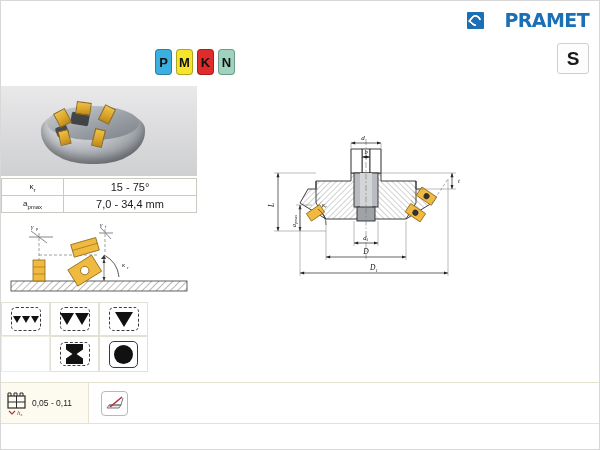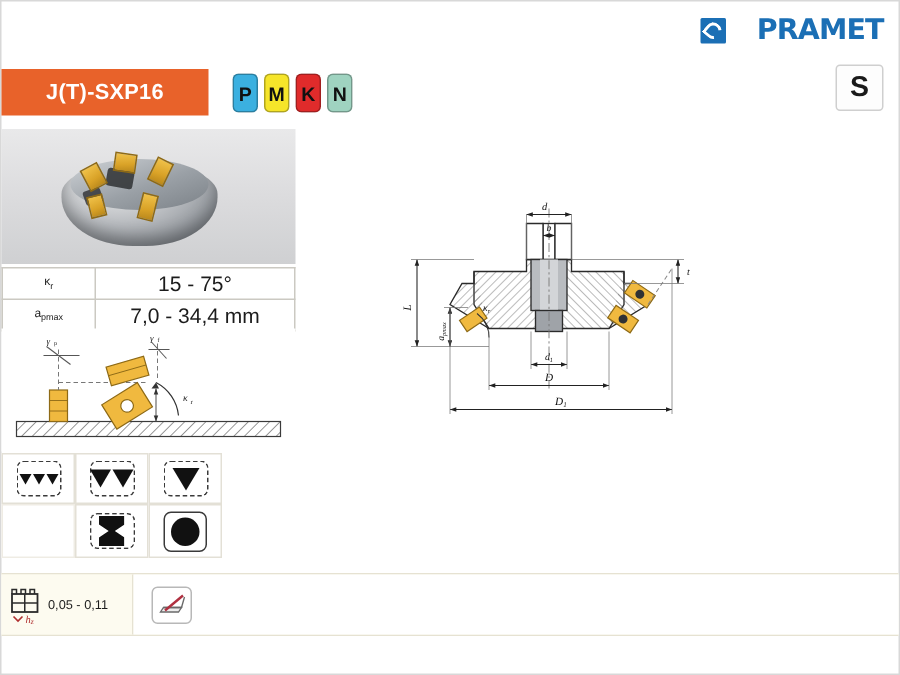--- a/index.html
+++ b/index.html
@@ -108,21 +108,21 @@
   #spec-table {
     position: absolute; left: 0; top: 177px;
     width: 196px; border-collapse: collapse;
     font-size: 8px;
   }
   #spec-table td {
     border: 1px solid #cbc9c2; padding: 2px 3px; height: 16px;
     background: #ffffff; color: #1c1c1c;
   }
   #spec-table td.sym { width: 62px; text-align: center; }
-  #spec-table td.val { text-align: center; font-size: 14px; }
+  #spec-table td.val { text-align: center; font-size: 11px; }
   .sub { font-size: 6px; vertical-align: sub; }
 
   
   #angle-diagram {
     position: absolute; left: 0; top: 218px;
     width: 196px; height: 82px;
     background: #ffffff;
   }
 
   
@@ -193,23 +193,20 @@
 
   <div id="logo-area">
     <div id="logo-mark">
       <div class="swoosh"></div>
     </div>
     <div id="logo-text">PRAMET</div>
   </div>
 
   <div id="s-badge">S</div>
 
-  <div id="title-bar">
-    <span>J(T)-SXP16</span>
-  </div>
 
   <div id="mat-badges">
     <div class="mat" style="background:#3bb0e0">P</div>
     <div class="mat" style="background:#f6e52a">M</div>
     <div class="mat" style="background:#e02b2b">K</div>
     <div class="mat" style="background:#9fd3c0">N</div>
   </div>
 
   <div id="photo">
     <div class="cutter-body"></div>

